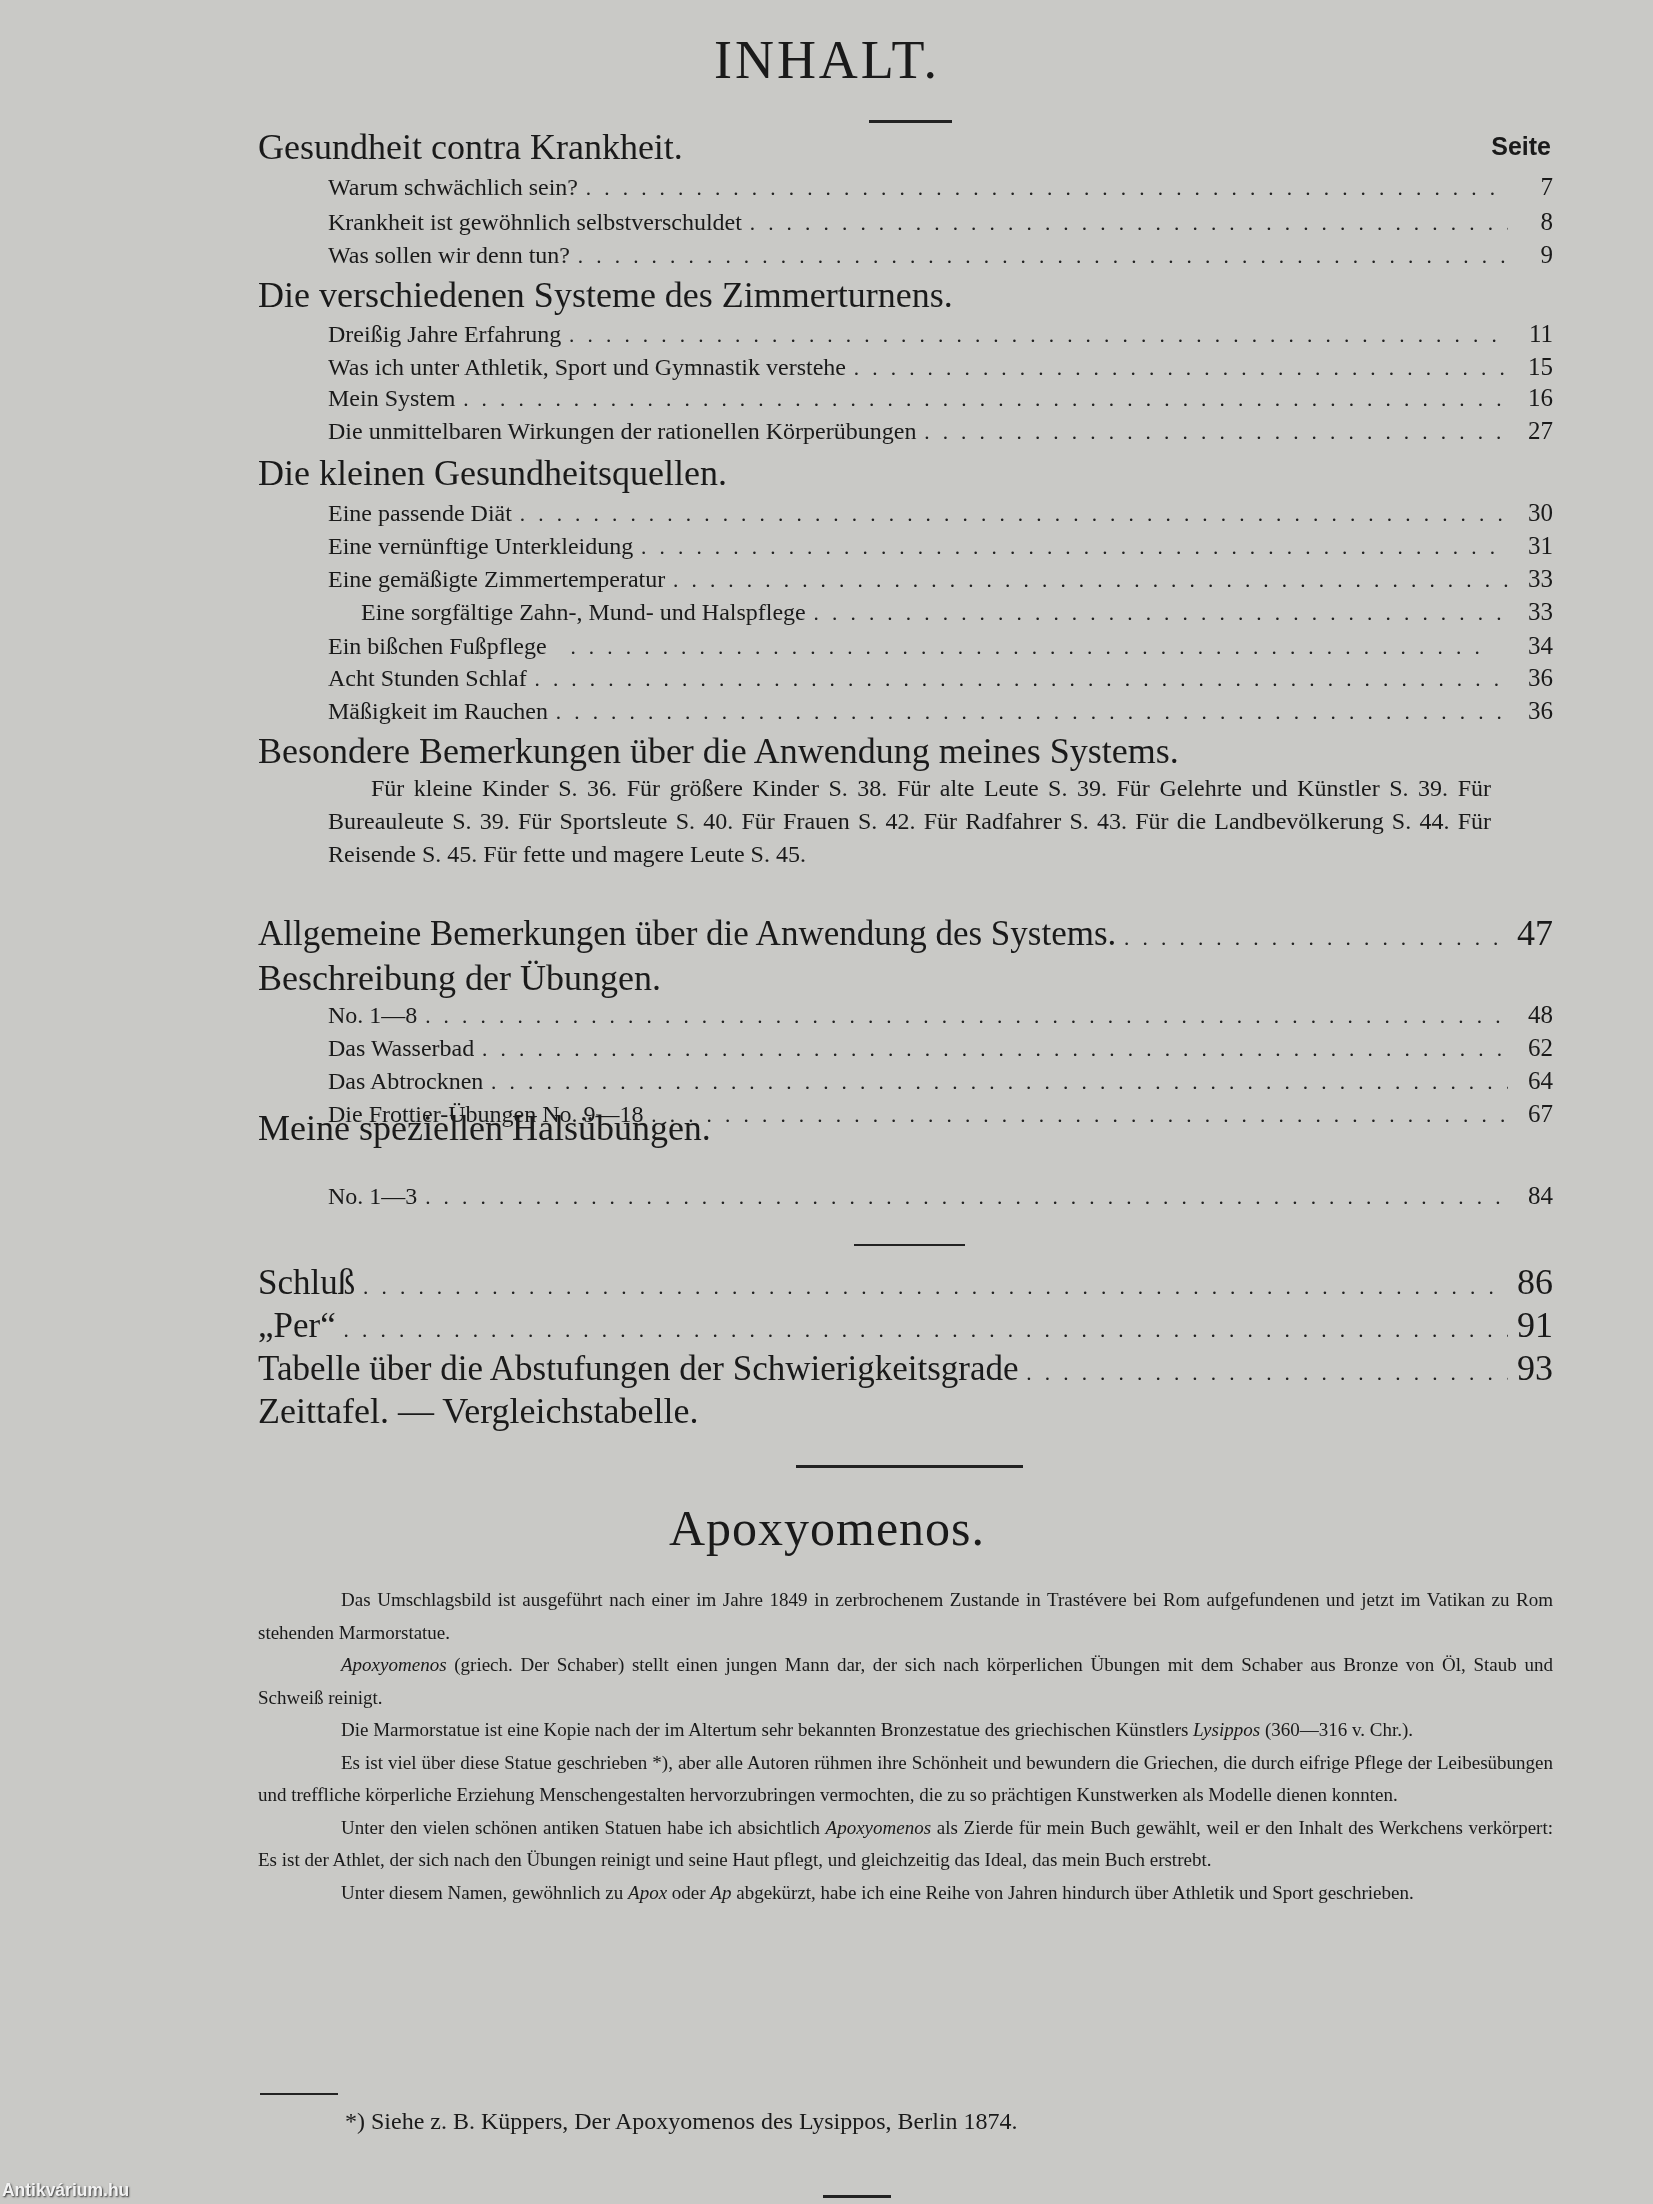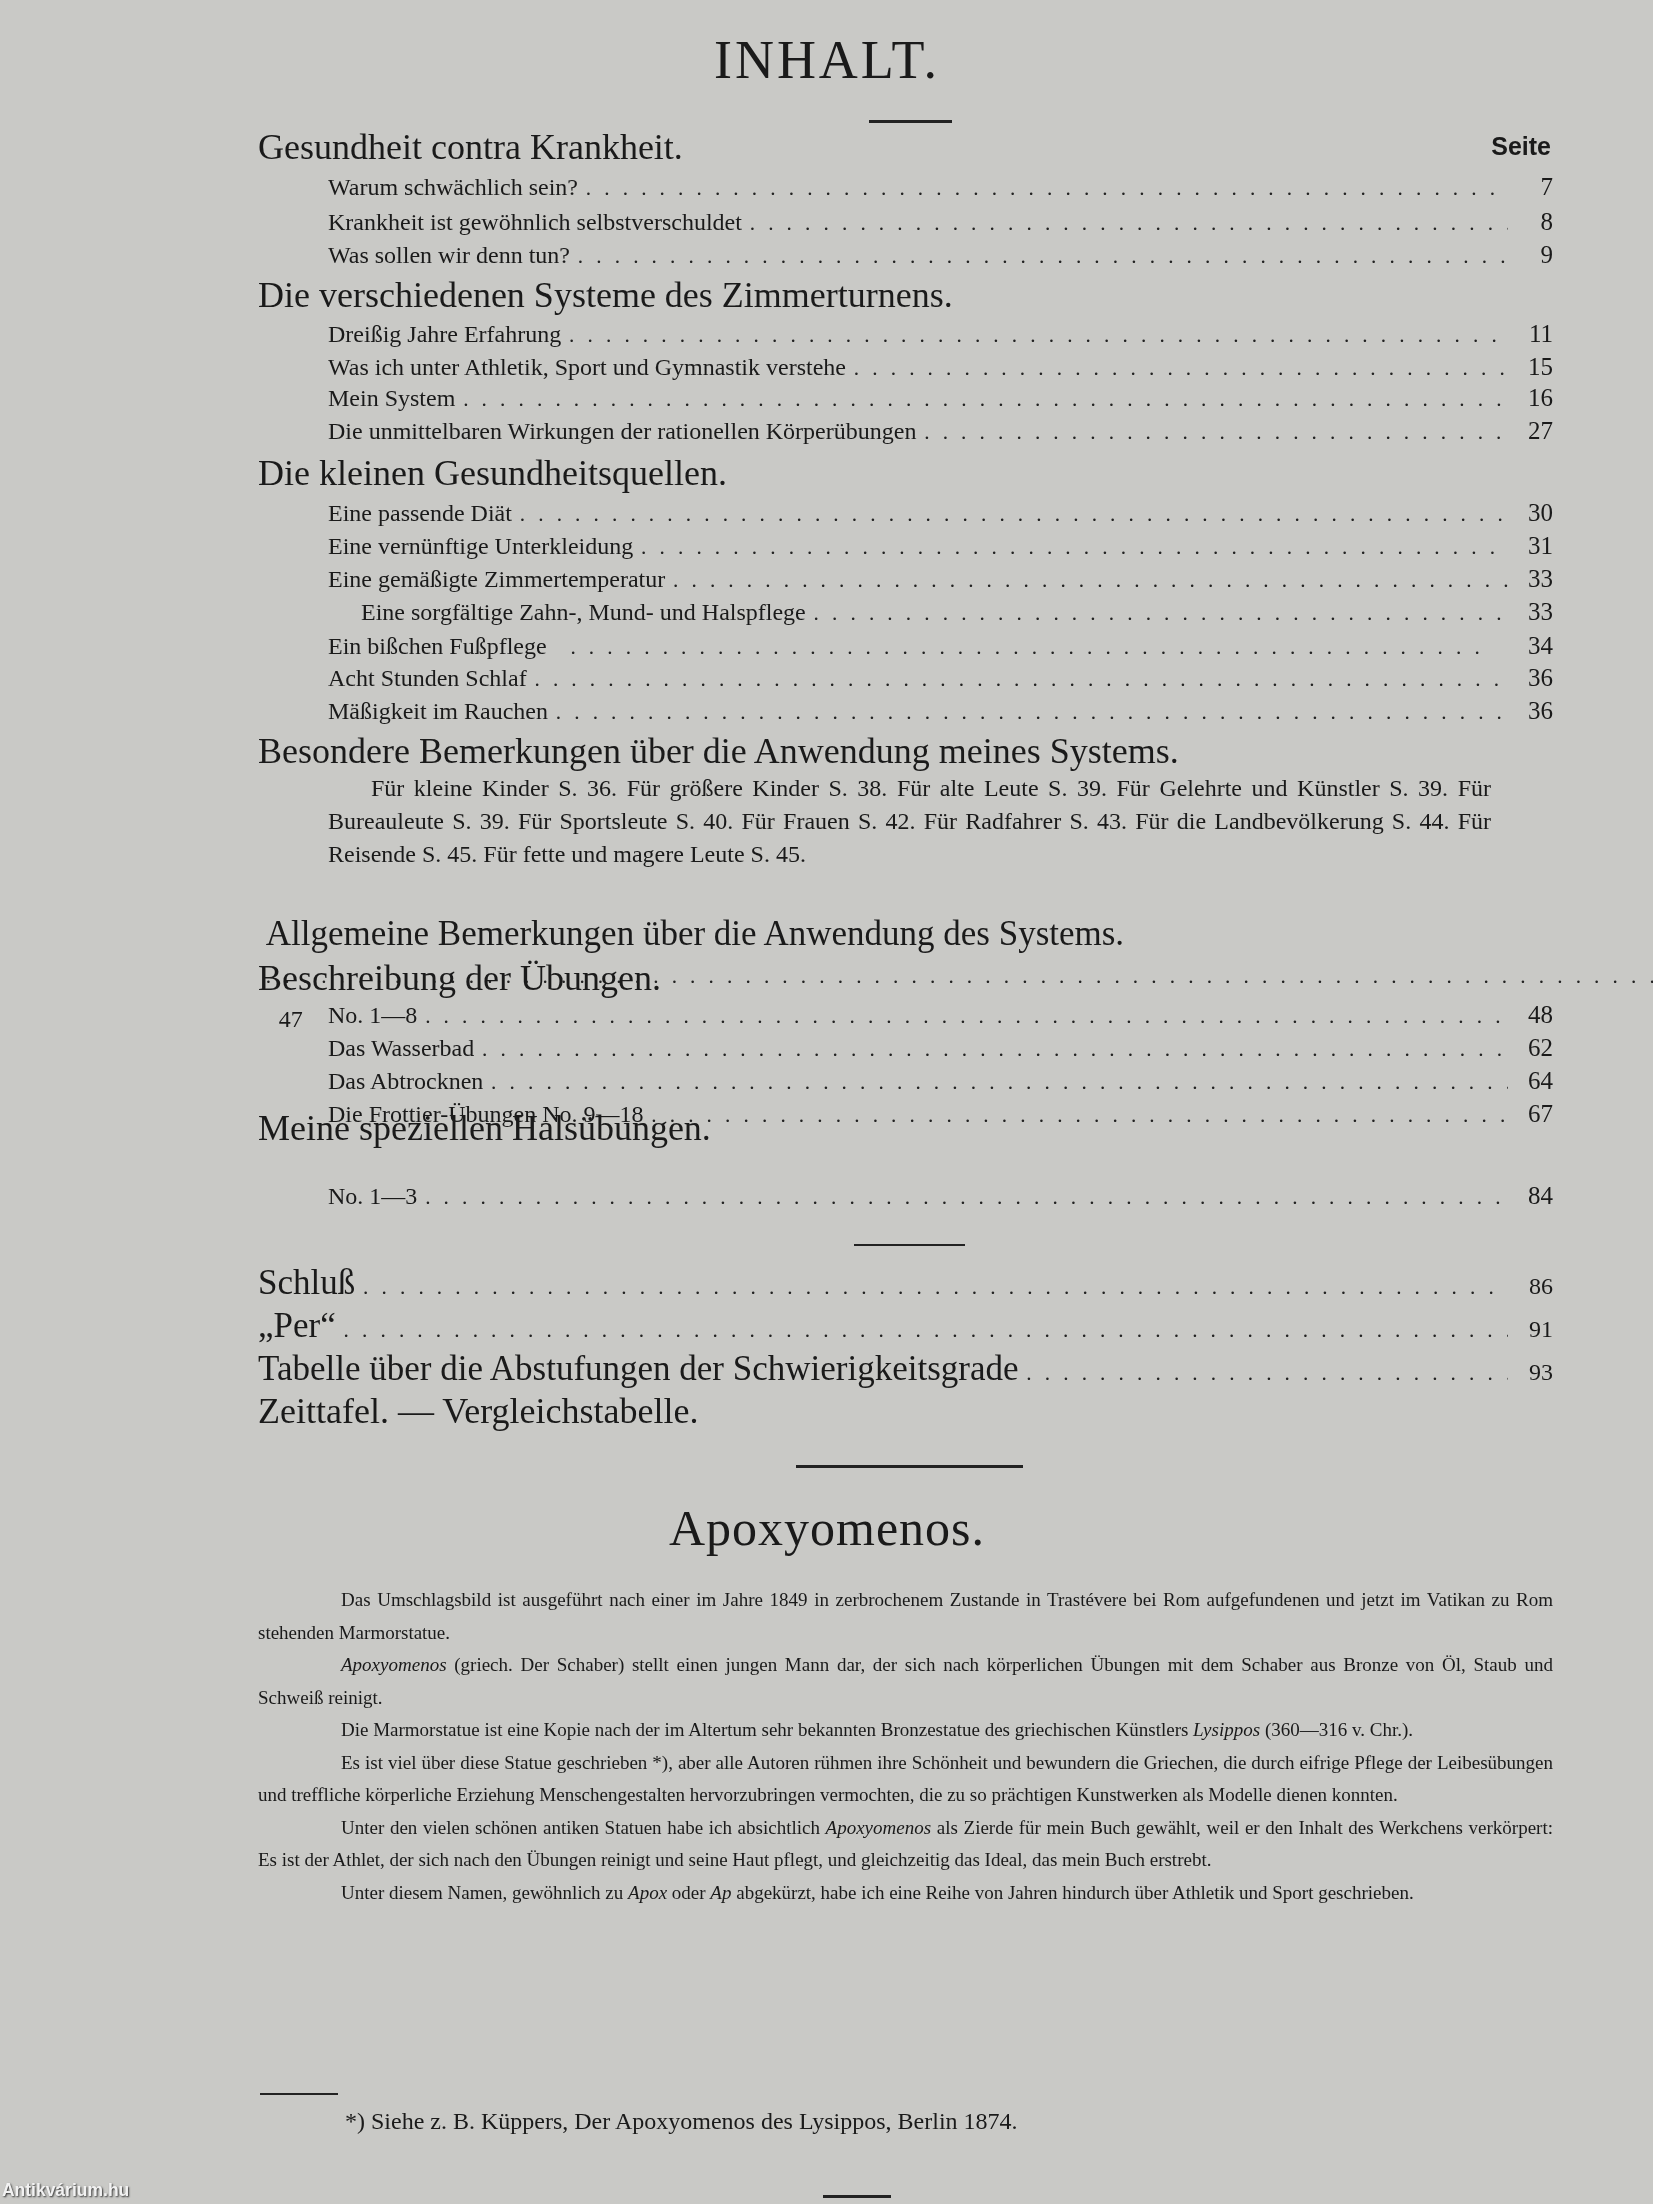--- a/index.html
+++ b/index.html
@@ -27,21 +27,21 @@
   .row .label { flex: 0 0 auto; }
   .row .dots {
     flex: 1 1 auto; overflow: hidden; margin: 0 7.8px; letter-spacing: 9.7px;
     font-size: 21.3px; color: #222;
   }
   .row .dots::before {
     content: ". . . . . . . . . . . . . . . . . . . . . . . . . . . . . . . . . . . . . . . . . . . . . . . . . . . . . . . . . . . . . . . . . . . . . . . . . . . . . . . . . . . . . . . .";
     letter-spacing: 3.9px;
   }
   .row .page-num { flex: 0 0 auto; min-width: 37px; text-align: right; font-size: 25px; }
-  .row.big .page-num { font-size: 24px; }
+  .row.big .page-num { font-size: 36px; }
   .para-block {
     position: absolute; left: 328px; right: 163px; font-size: 24px; line-height: 33px;
     text-align: justify; text-indent: 43px;
   }
   .subhead {
     position: absolute; left: 0; width: 100%; text-align: center;
     top: 1499px; font-size: 50px; letter-spacing: 1px;
   }
   .body-text {
     position: absolute; left: 258px; right: 101px; font-size: 19px; line-height: 32.5px;
@@ -138,21 +138,21 @@
     </div>
   <div class="row" style="top:695px;">
       <span class="label">Mäßigkeit im Rauchen</span>
       <span class="dots"></span>
       <span class="page-num">36</span>
     </div>
 
   <div class="sec" style="top:730px;">Besondere Bemerkungen über die Anwendung meines Systems.</div>
   <div class="para-block" style="top:772px;">Für kleine Kinder S. 36. Für größere Kinder S. 38. Für alte Leute S. 39. Für Gelehrte und Künstler S. 39. Für Bureauleute S. 39. Für Sportsleute S. 40. Für Frauen S. 42. Für Radfahrer S. 43. Für die Landbevölkerung S. 44. Für Reisende S. 45. Für fette und magere Leute S. 45.</div>
 
-  <div class="row big" style="top:912px;flex-direction:column;">
+  <div class="row big" style="top:912px;">
       <span class="label">Allgemeine Bemerkungen über die Anwendung des Systems.</span>
       <span class="dots"></span>
       <span class="page-num">47</span>
     </div>
 
   <div class="sec" style="top:957px;">Beschreibung der Übungen.</div>
   <div class="row" style="top:999px;">
       <span class="label">No. 1—8</span>
       <span class="dots"></span>
       <span class="page-num">48</span>

